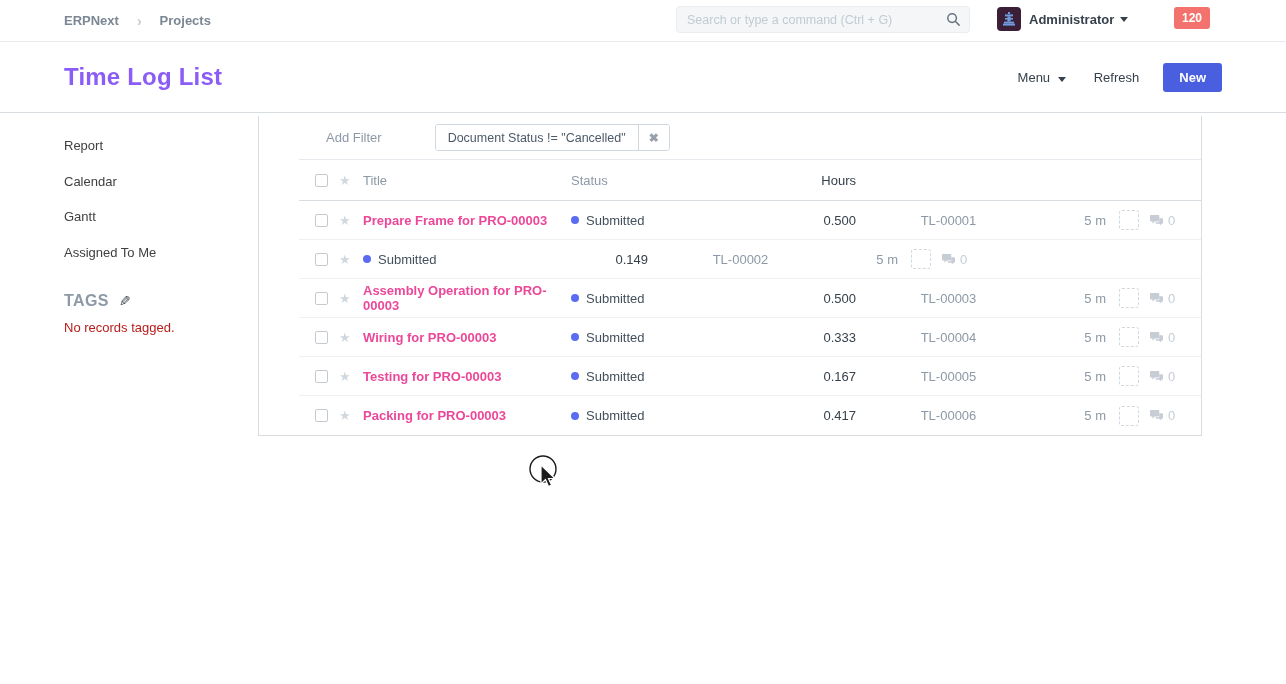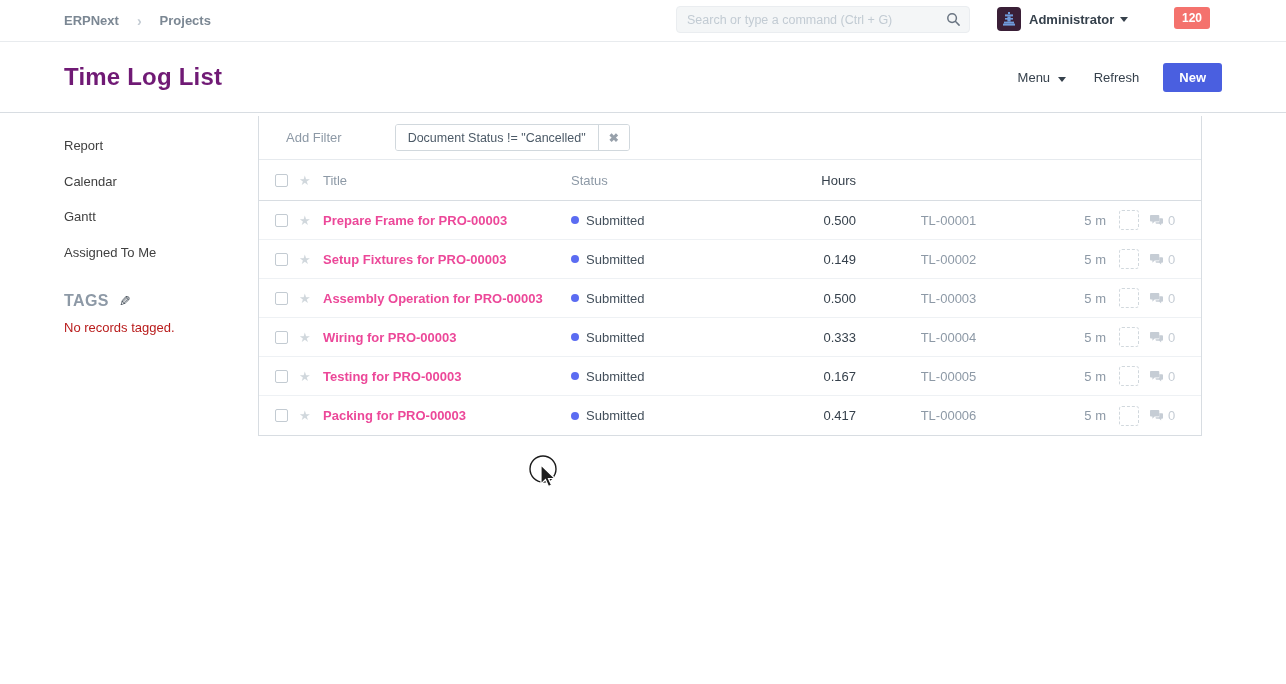--- a/index.html
+++ b/index.html
@@ -25,42 +25,42 @@
     display:flex; align-items:center; justify-content:center; }
   .user-name { font-weight:bold; color:#36414c; }
   .caret { display:inline-block; margin-left:6px; width:0; height:0;
     border-left:4px solid transparent; border-right:4px solid transparent; border-top:5px solid #36414c; }
   .notif-badge { position:absolute; left:1174px; top:7px; background:#f4726d; color:#fff;
     font-weight:bold; font-size:12px; border-radius:3px; padding:4px 8px; cursor:pointer; }
 
   
   .page-head { height:71px; display:flex; align-items:center; padding:0 64px;
     border-bottom:1px solid #d8dde2; background:#fff; }
-  .page-title { font-size:24px; font-weight:bold; color:#701a75; letter-spacing:0.2px; }
+  .page-title { font-size:24px; font-weight:bold; color:#8b5cf6; letter-spacing:0.2px; }
   .head-spacer { flex:1; }
   .head-actions { display:flex; align-items:center; }
   .menu-btn { color:#36414c; cursor:pointer; margin-right:28px; }
   .menu-btn .caret { border-top-color:#36414c; margin-left:4px; }
   .refresh-btn { color:#36414c; cursor:pointer; margin-right:24px; }
   .new-btn { background:#4a5fe0; color:#fff; border:none; border-radius:3px;
     font-family:"Liberation Sans", sans-serif; font-size:13px; font-weight:bold;
     padding:7px 16px; cursor:pointer; }
 
   
   .content { display:flex; padding:3px 0 0 64px; }
   .sidebar { width:194px; padding-top:18px; flex-shrink:0; }
   .sidebar-item { color:#404040; margin-bottom:11px; cursor:pointer; line-height:1.9; }
   .tags-head { margin-top:26px; display:flex; align-items:center; }
   .tags-title { font-size:16px; font-weight:bold; color:#8d99a6; letter-spacing:0.4px; }
   .pencil { margin-left:10px; color:#36414c; font-size:14px; cursor:pointer;
     display:inline-block; transform:scaleX(-1); }
   .tags-empty { color:#b91c1c; margin-top:10px; }
 
   
-  .list-wrap { width:944px; border:1px solid #d8dde2; border-top:none; background:#fff; }
+  .list-wrap { width:944px; border:1px solid #d8dde2; border-top:none; background:#fff;padding-left:40px; }
   .filter-row { height:44px; display:flex; align-items:center; padding:0 16px 0 27px;
     border-bottom:1px solid #e6eaee; }
   .add-filter { color:#8d99a6; cursor:pointer; margin-right:53px; }
   .filter-chip { display:flex; align-items:stretch; border:1px solid #d1d8dd; border-radius:3px;
     overflow:hidden; height:27px; }
   .chip-label { display:flex; align-items:center; padding:0 12px; color:#4c5a67;
     font-size:12.5px; cursor:pointer; background:#fff; }
   .chip-x { display:flex; align-items:center; padding:0 10px; border-left:1px solid #d1d8dd;
     color:#98a1ab; font-weight:bold; font-size:12px; cursor:pointer; background:#fff; }
 
@@ -200,21 +200,20 @@
           </svg>
         <span>0</span>
       </div>
     </div>
 
     <div class="lrow">
       <div class="cell-check">
           <div class="checkbox"></div>
         </div>
       <div class="cell-star">★</div>
-      <div class="cell-title"><a class="row-title">Setup Fixtures for PRO-00003</a></div>
       <div class="cell-status">
           <span class="status-dot"></span>
           <span class="status-text">Submitted</span>
         </div>
       <div class="cell-hours">0.149</div>
       <div class="cell-id">TL-00002</div>
       <div class="cell-time">5 m</div>
       <div class="assign-box"></div>
       <div class="cell-comments">
         <svg width="15" height="13" viewBox="0 0 16 14">

